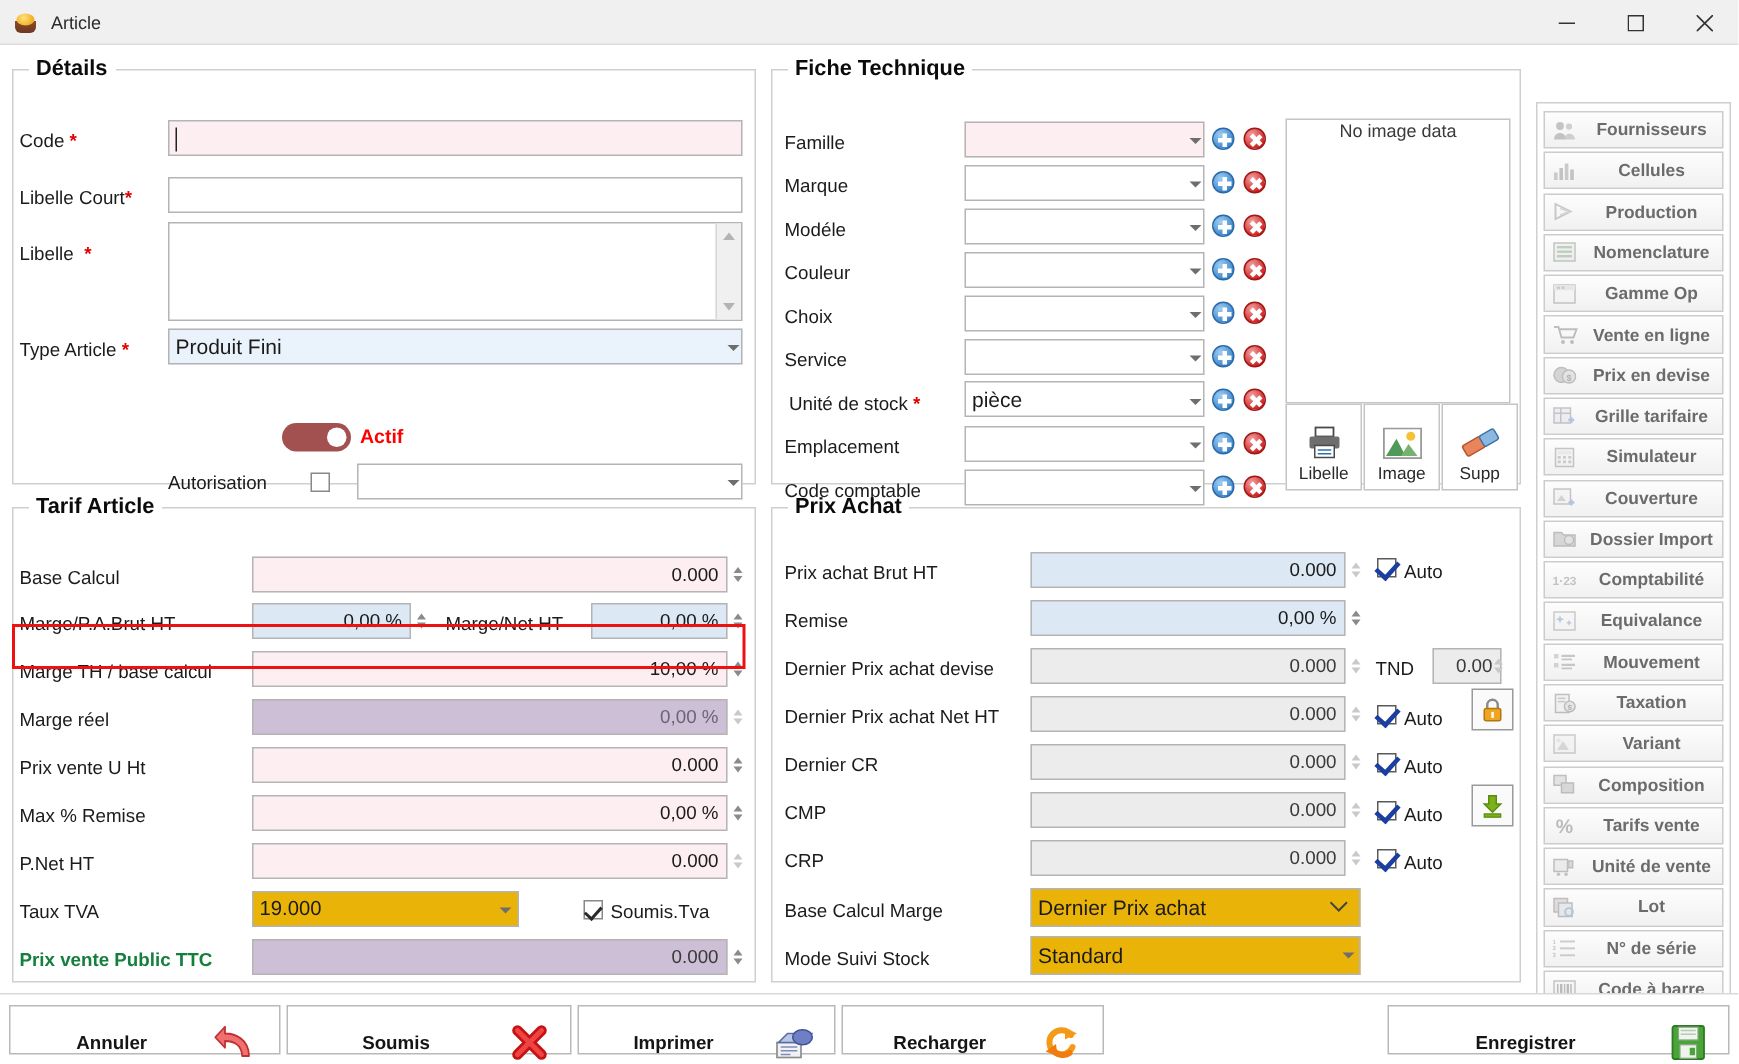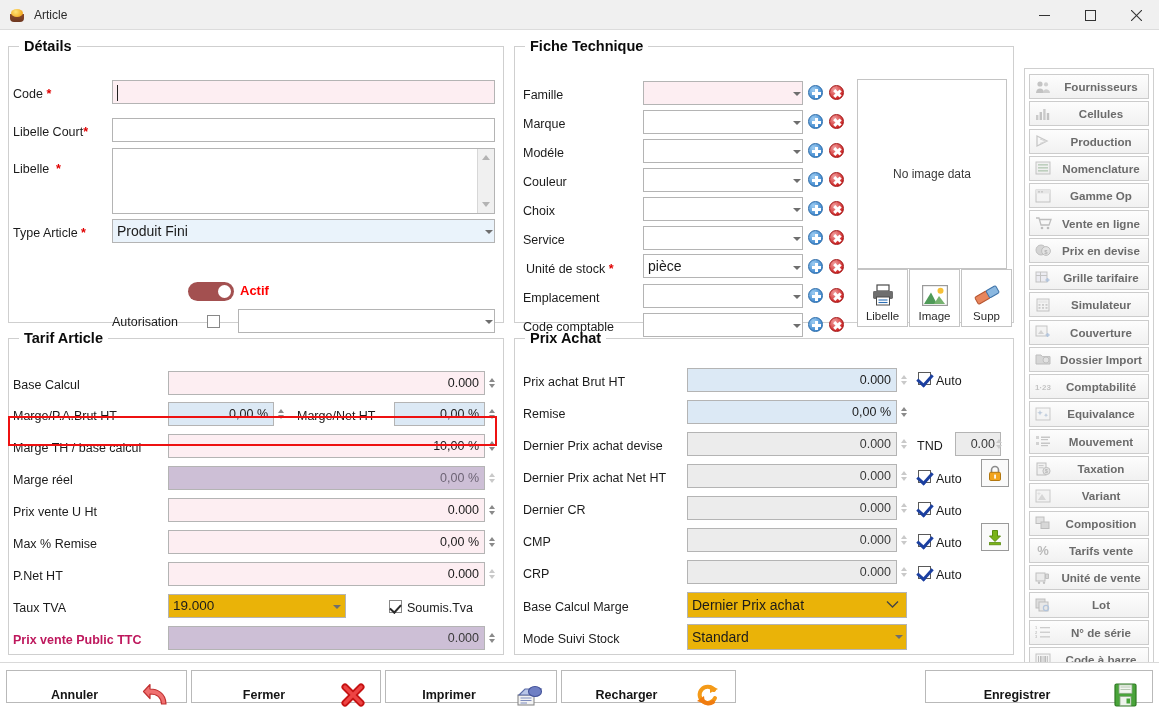--- a/index.html
+++ b/index.html
@@ -117,21 +117,21 @@
   .rico.plus:before{ left:6px; top:2.5px; width:2.5px; height:9px; }
   .rico.plus:after{ left:2.5px; top:6px; width:9px; height:2.5px; }
   .rico.cross{ background:radial-gradient(circle at 35% 30%,#f2a2a2,#cc2222 75%); border:1px solid #a31616; }
   .rico.cross:before,.rico.cross:after{ content:""; position:absolute; left:6px; top:2.5px; width:2.5px;height:9px;background:#fff; }
   .rico.cross:before{ transform:rotate(45deg); }
   .rico.cross:after{ transform:rotate(-45deg); }
 
   
   .imgpanel{
     position:absolute; border:1px solid #c4c4c4; background:#fff;
-    display:flex; align-items:center; justify-content:center;
+    display:flex; align-items:flex-start; justify-content:center;
     font-size:12px; color:#3a3a3a;
   }
   .imgbtn{
     position:absolute; border:1px solid #c4c4c4; background:#fff;
     display:flex; flex-direction:column; align-items:center; justify-content:flex-end;
     padding-bottom:4px; font-size:11.5px; color:#2a2a2a;
   }
   .imgbtn .gi{ margin-bottom:4px; }
 
   
@@ -294,21 +294,21 @@
         <i class="up"></i>
         <i class="dn"></i>
       </div>
 
     <span class="lbl" style="left:4px; top:255px;">Taux TVA</span>
     <div class="fld combo" style="left:159px; top:248px; width:178px; font-size:13.5px;">19.000</div>
     <span class="carr" style="left:324px; top:259px;"></span>
     <div class="cbx on" style="left:380px; top:254px;"></div>
     <span class="lbl" style="left:398px; top:255px;">Soumis.Tva</span>
 
-    <span class="lbl" style="left:4px; top:287px; color:#be185d; font-weight:bold;">Prix vente Public TTC</span>
+    <span class="lbl" style="left:4px; top:287px; color:#15803d; font-weight:bold;">Prix vente Public TTC</span>
     <div class="fld mauve num" style="left:159px; top:280px; width:317px; color:#3a3a3a;">0.000</div>
     <div class="spin" style="left:477px; top:280px;">
         <i class="up"></i>
         <i class="dn"></i>
       </div>
   </fieldset>
 
   <div class="redbox" style="left:8px; top:386px; width:489px; height:30px;"></div>
 
   <fieldset class="grp" style="left:514px; top:8px; width:500px; height:285px;">
@@ -776,21 +776,21 @@
   <div class="bbtn" style="left:6px; width:181px;">
     <span class="btx">Annuler</span>
     <span class="bic">
       <svg width="34" height="26" viewBox="0 0 34 26">
         <path d="M24 22 C24 11 15 7 8 7 L8 2.5 L1.5 9.5 L8 16.5 L8 12 C13 12 19 14 19.5 22 Z" fill="#f07070" stroke="#c03030" stroke-width="1.2" stroke-linejoin="round"></path>
       </svg>
     </span>
   </div>
 
   <div class="bbtn" style="left:191px; width:190px;">
-    <span class="btx">Fermer</span>
+    <span class="btx">Soumis</span>
     <span class="bic">
       <svg width="34" height="26" viewBox="0 0 34 26">
         <g stroke="#c51212" stroke-width="7" stroke-linecap="round">
           <line x1="9" y1="5" x2="25" y2="21"></line>
             <line x1="25" y1="5" x2="9" y2="21"></line>
         </g>
         <g stroke="#ee4444" stroke-width="3.4" stroke-linecap="round">
           <line x1="9" y1="5" x2="25" y2="21"></line>
             <line x1="25" y1="5" x2="9" y2="21"></line>
         </g>

